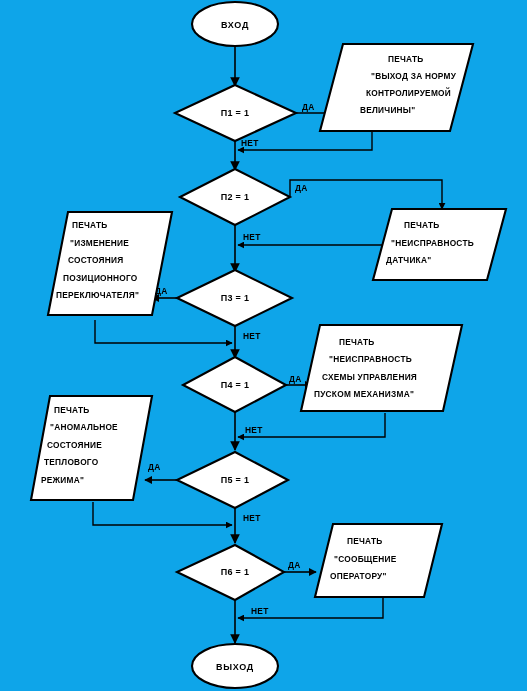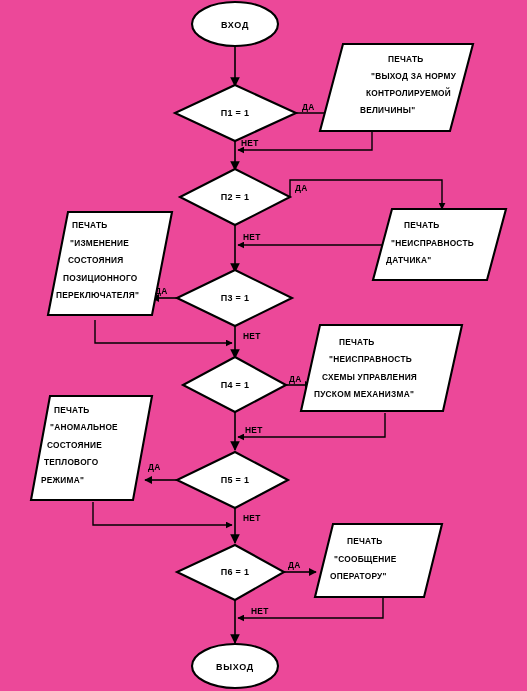--- a/index.html
+++ b/index.html
@@ -7,21 +7,21 @@
     padding: 0;
     background: #ffffff;
   }
   body {
     font-family: "Liberation Sans", "DejaVu Sans", sans-serif;
   }
   #flowchart-root {
     position: relative;
     width: 527px;
     height: 691px;
-    background: #ec4899;
+    background: #0ea5e9;
     overflow: hidden;
   }
   #flow-svg {
     position: absolute;
     top: 0;
     left: 0;
     width: 527px;
     height: 691px;
   }
   .shape-outline {

